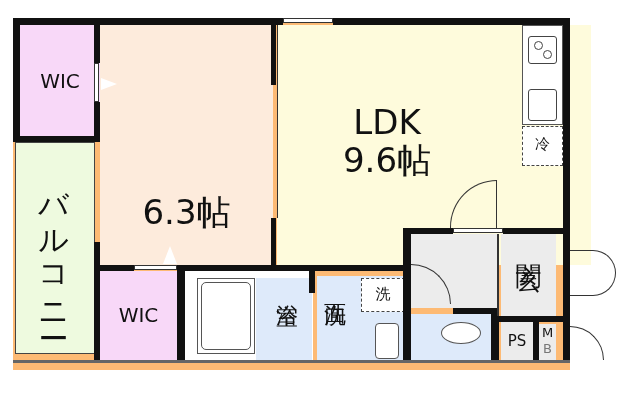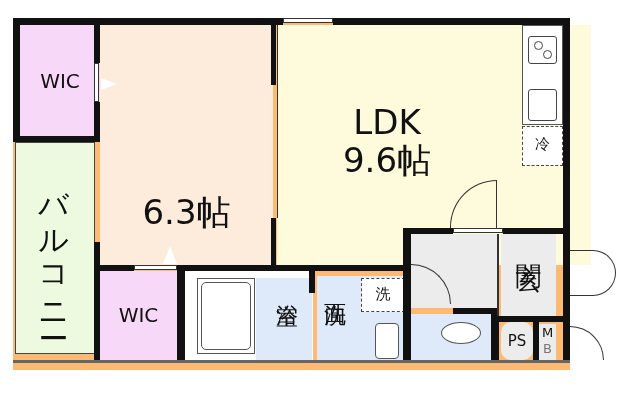--- a/index.html
+++ b/index.html
@@ -69,21 +69,21 @@
   <div class="room" style="left:398px;top:216px;width:86px;height:74px;background:#ececec;"></div>
 
   <div class="room" style="left:398px;top:296px;width:80px;height:46px;background:#deeafa;">
     <div class="abs" style="left:30px;top:8px;width:40px;height:22px;border:1px solid #555;border-radius:50%;background:#fff;"></div>
   </div>
 
   <div class="room" style="left:488px;top:216px;width:55px;height:82px;background:#ececec;">
     <div class="lbl" style="left:13px;top:10px;width:28px;font-size:26px;writing-mode:vertical-rl;">玄関</div>
   </div>
 
-  <div class="room" style="left:488px;top:304px;width:32px;height:38px;background:#ececec;border-radius:10px;">
+  <div class="room" style="left:488px;top:304px;width:32px;height:38px;background:#ececec;">
     <div class="lbl" style="left:0;top:12px;width:32px;font-size:15px;">PS</div>
   </div>
 
   <div class="room" style="left:526px;top:306px;width:17px;height:36px;background:#ececec;">
     <div class="lbl" style="left:0;top:2px;width:17px;font-size:13px;">M</div>
     <div class="lbl" style="left:0;top:18px;width:17px;font-size:13px;color:#777;">B</div>
   </div>
 
   <div class="wall" style="left:0;top:0;width:270px;height:7px;"></div>
   <div class="wall" style="left:320px;top:0;width:237px;height:7px;"></div>

